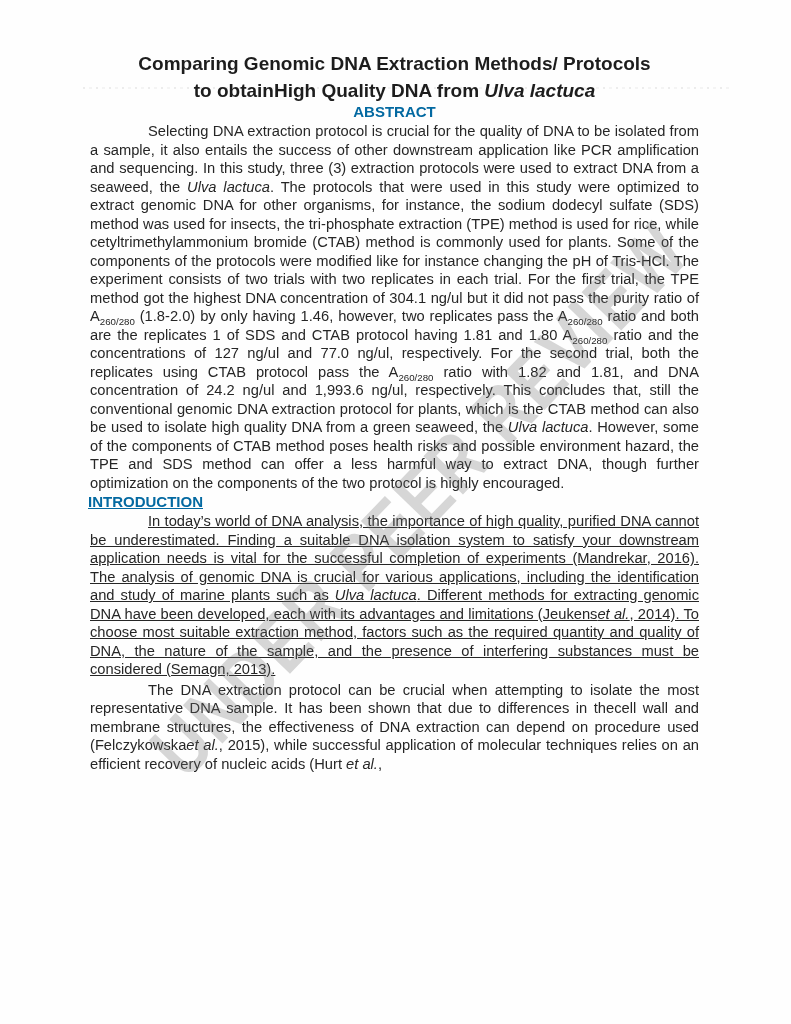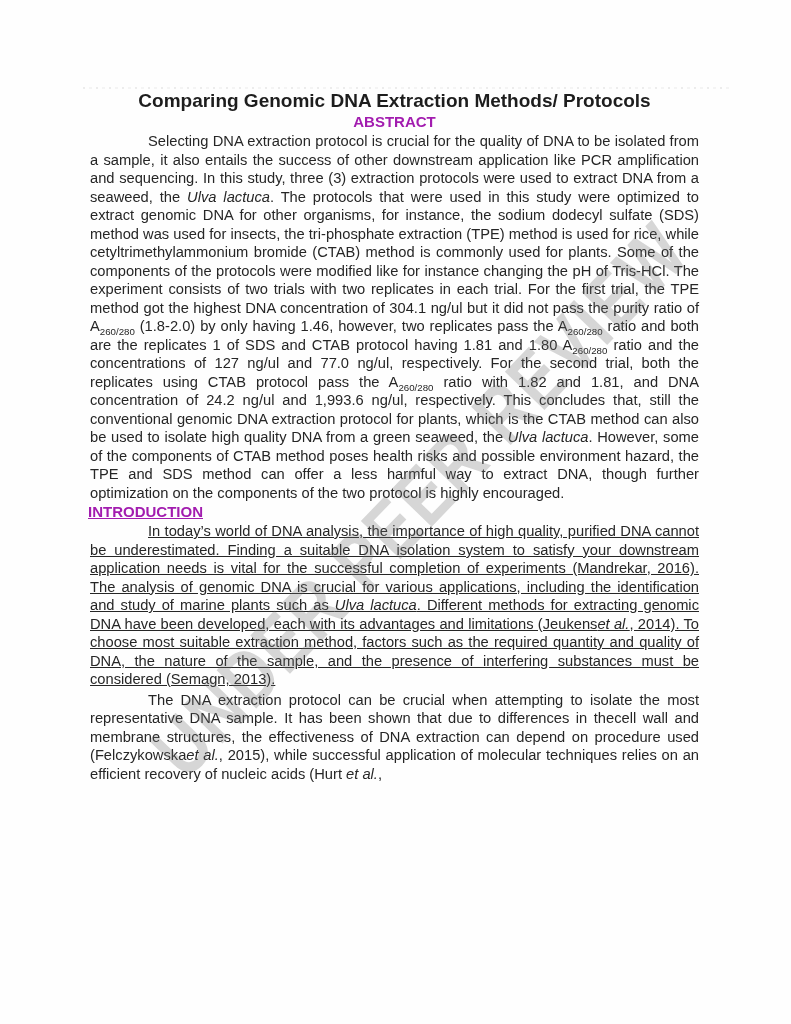--- a/index.html
+++ b/index.html
@@ -40,34 +40,34 @@
     font-size: 80px;
     font-weight: bold;
     letter-spacing: 3px;
     white-space: nowrap;
     color: rgba(110, 110, 110, 0.28);
     z-index: 5;
     pointer-events: none;
   }
   h1.title {
     margin: 0;
-    padding-top: 87px;
+    padding-top: 50px;
     font-size: 19px;
     line-height: 27px;
     font-weight: bold;
     text-align: center;
     color: #1d1d1d;
   }
   h1.title .title-line { display: block; }
   h2.heading {
     margin: 0;
     font-size: 15px;
     line-height: 16px;
     font-weight: bold;
-    color: #a21caf;
+    color: #0369a1;
   }
   h2.center { text-align: center; }
   h2.left { text-align: left; }
   .h-abstract { margin-top: 63px; }
   .h-introduction { margin-top: 19px; text-decoration: underline; }
   p.body-par {
     margin: 2px;
     font-size: 14.7px;
     line-height: 18.5px;
     text-align: justify;
@@ -89,20 +89,21 @@
 <div class="page">
 
   <div class="scan-line"></div>
 
   <div class="watermark">UNDER PEER REVIEW</div>
 
   <div class="content">
 
     <h1 class="title">
       <span class="title-line"><span>Comparing Genomic DNA Extraction Methods/ Protocols</span></span>
+      <span class="title-line"><span>to obtainHigh Quality DNA from </span><span class="it">Ulva lactuca</span></span>
     </h1>
 
     <h2 class="heading center h-abstract">ABSTRACT</h2>
 
     <p class="body-par p-abstract"><span>Selecting DNA extraction protocol is crucial for the quality of DNA to be isolated from a sample, it also entails the success of other downstream application like PCR amplification and sequencing. In this study, three (3) extraction protocols were used to extract DNA from a seaweed, the </span><span class="it">Ulva lactuca</span><span>. The protocols that were used in this study were optimized to extract genomic DNA for other organisms, for instance, the sodium dodecyl sulfate (SDS) method was used for insects, the tri-phosphate extraction (TPE) method is used for rice, while cetyltrimethylammonium bromide (CTAB) method is commonly used for plants. Some of the components of the protocols were modified like for instance changing the pH of Tris-HCl. The experiment consists of two trials with two replicates in each trial. For the first trial, the TPE method got the highest DNA concentration of 304.1 ng/ul but it did not pass the purity ratio of A</span><sub>260/280</sub><span> (1.8-2.0) by only having 1.46, however, two replicates pass the A</span><sub>260/280</sub><span> ratio and both are the replicates 1 of SDS and CTAB protocol having 1.81 and 1.80 A</span><sub>260/280</sub><span> ratio and the concentrations of 127 ng/ul and 77.0 ng/ul, respectively. For the second trial, both the replicates using CTAB protocol pass the A</span><sub>260/280</sub><span> ratio with 1.82 and 1.81, and DNA concentration of 24.2 ng/ul and 1,993.6 ng/ul, respectively. This concludes that, still the conventional genomic DNA extraction protocol for plants, which is the CTAB method can also be used to isolate high quality DNA from a green seaweed, the </span><span class="it">Ulva lactuca</span><span>. However, some of the components of CTAB method poses health risks and possible environment hazard, the TPE and SDS method can offer a less harmful way to extract DNA, though further optimization on the components of the two protocol is highly encouraged.</span></p>
 
     <h2 class="heading left h-introduction">INTRODUCTION</h2>
 
     <p class="body-par p-intro-1"><span>In today’s world of DNA analysis, the importance of high quality, purified DNA cannot be underestimated. Finding a suitable DNA isolation system to satisfy your downstream application needs is vital for the successful completion of experiments (Mandrekar, 2016). The analysis of genomic DNA is crucial for various applications, including the identification and study of marine plants such as </span><span class="it">Ulva lactuca</span><span>. Different methods for extracting genomic DNA have been developed, each with its advantages and limitations (Jeukens</span><span class="it">et al.</span><span>, 2014). To choose most suitable extraction method, factors such as the required quantity and quality of DNA, the nature of the sample, and the presence of interfering substances must be considered (Semagn, 2013).</span></p>
 

